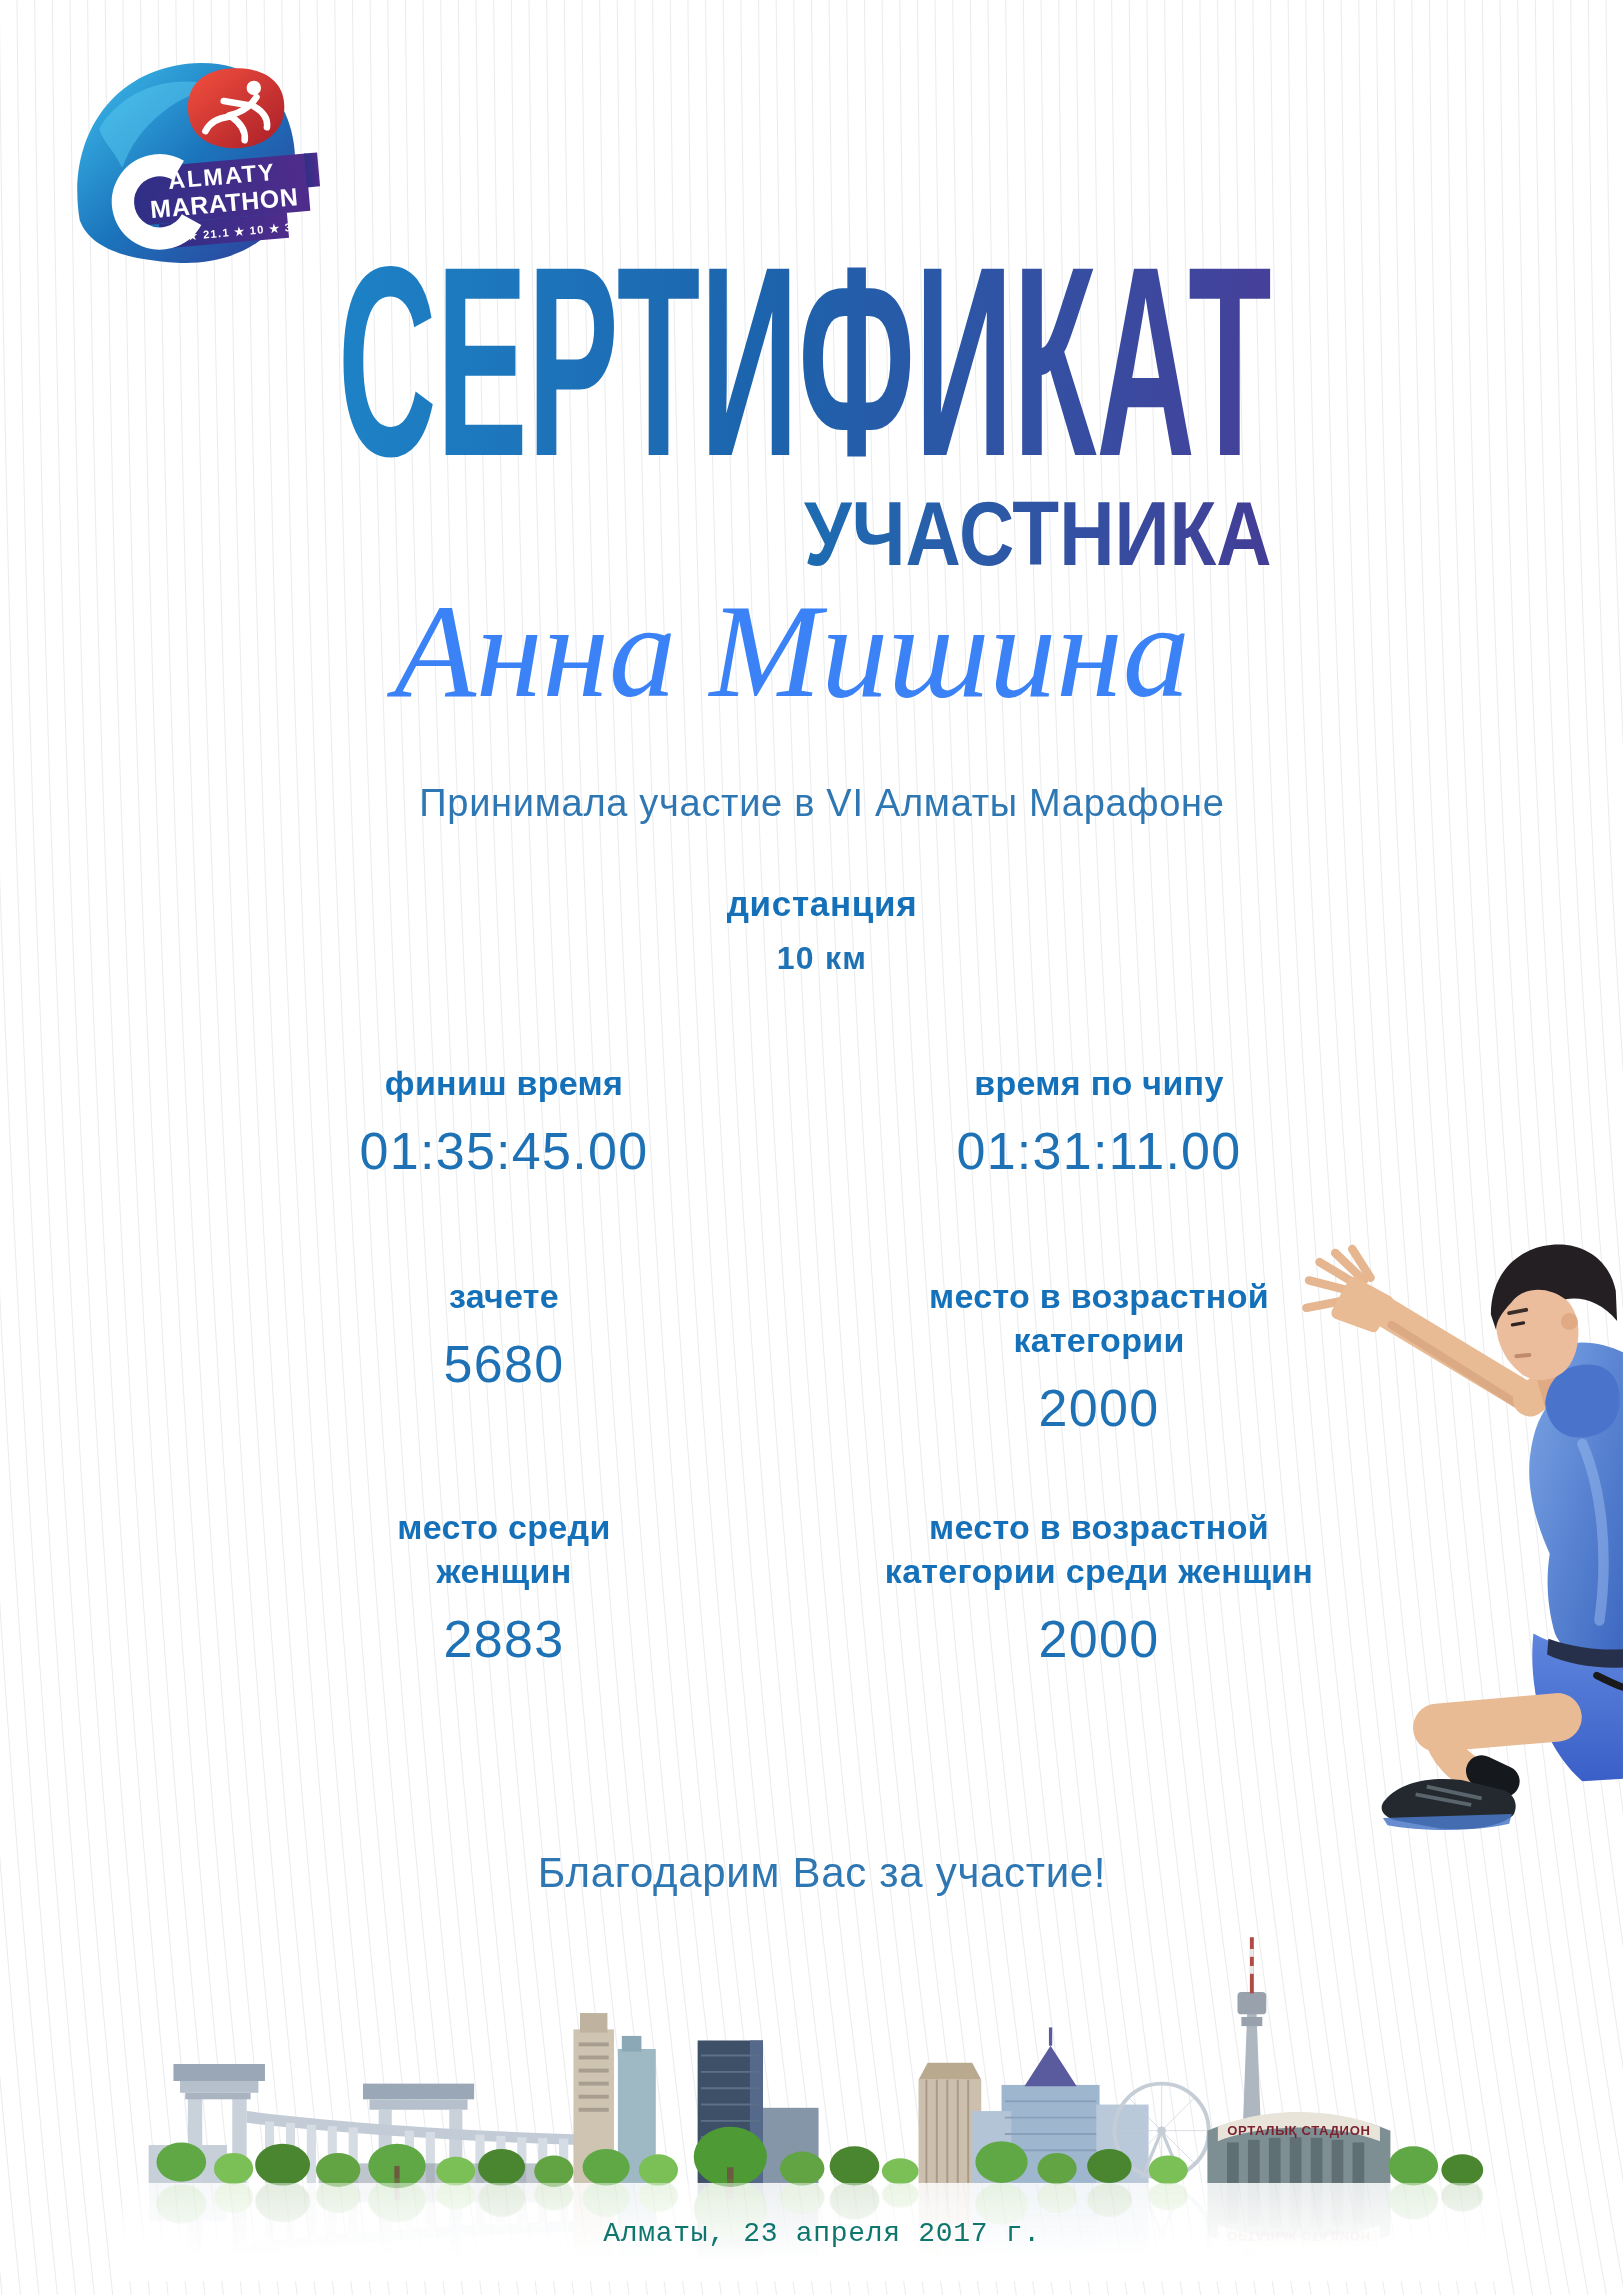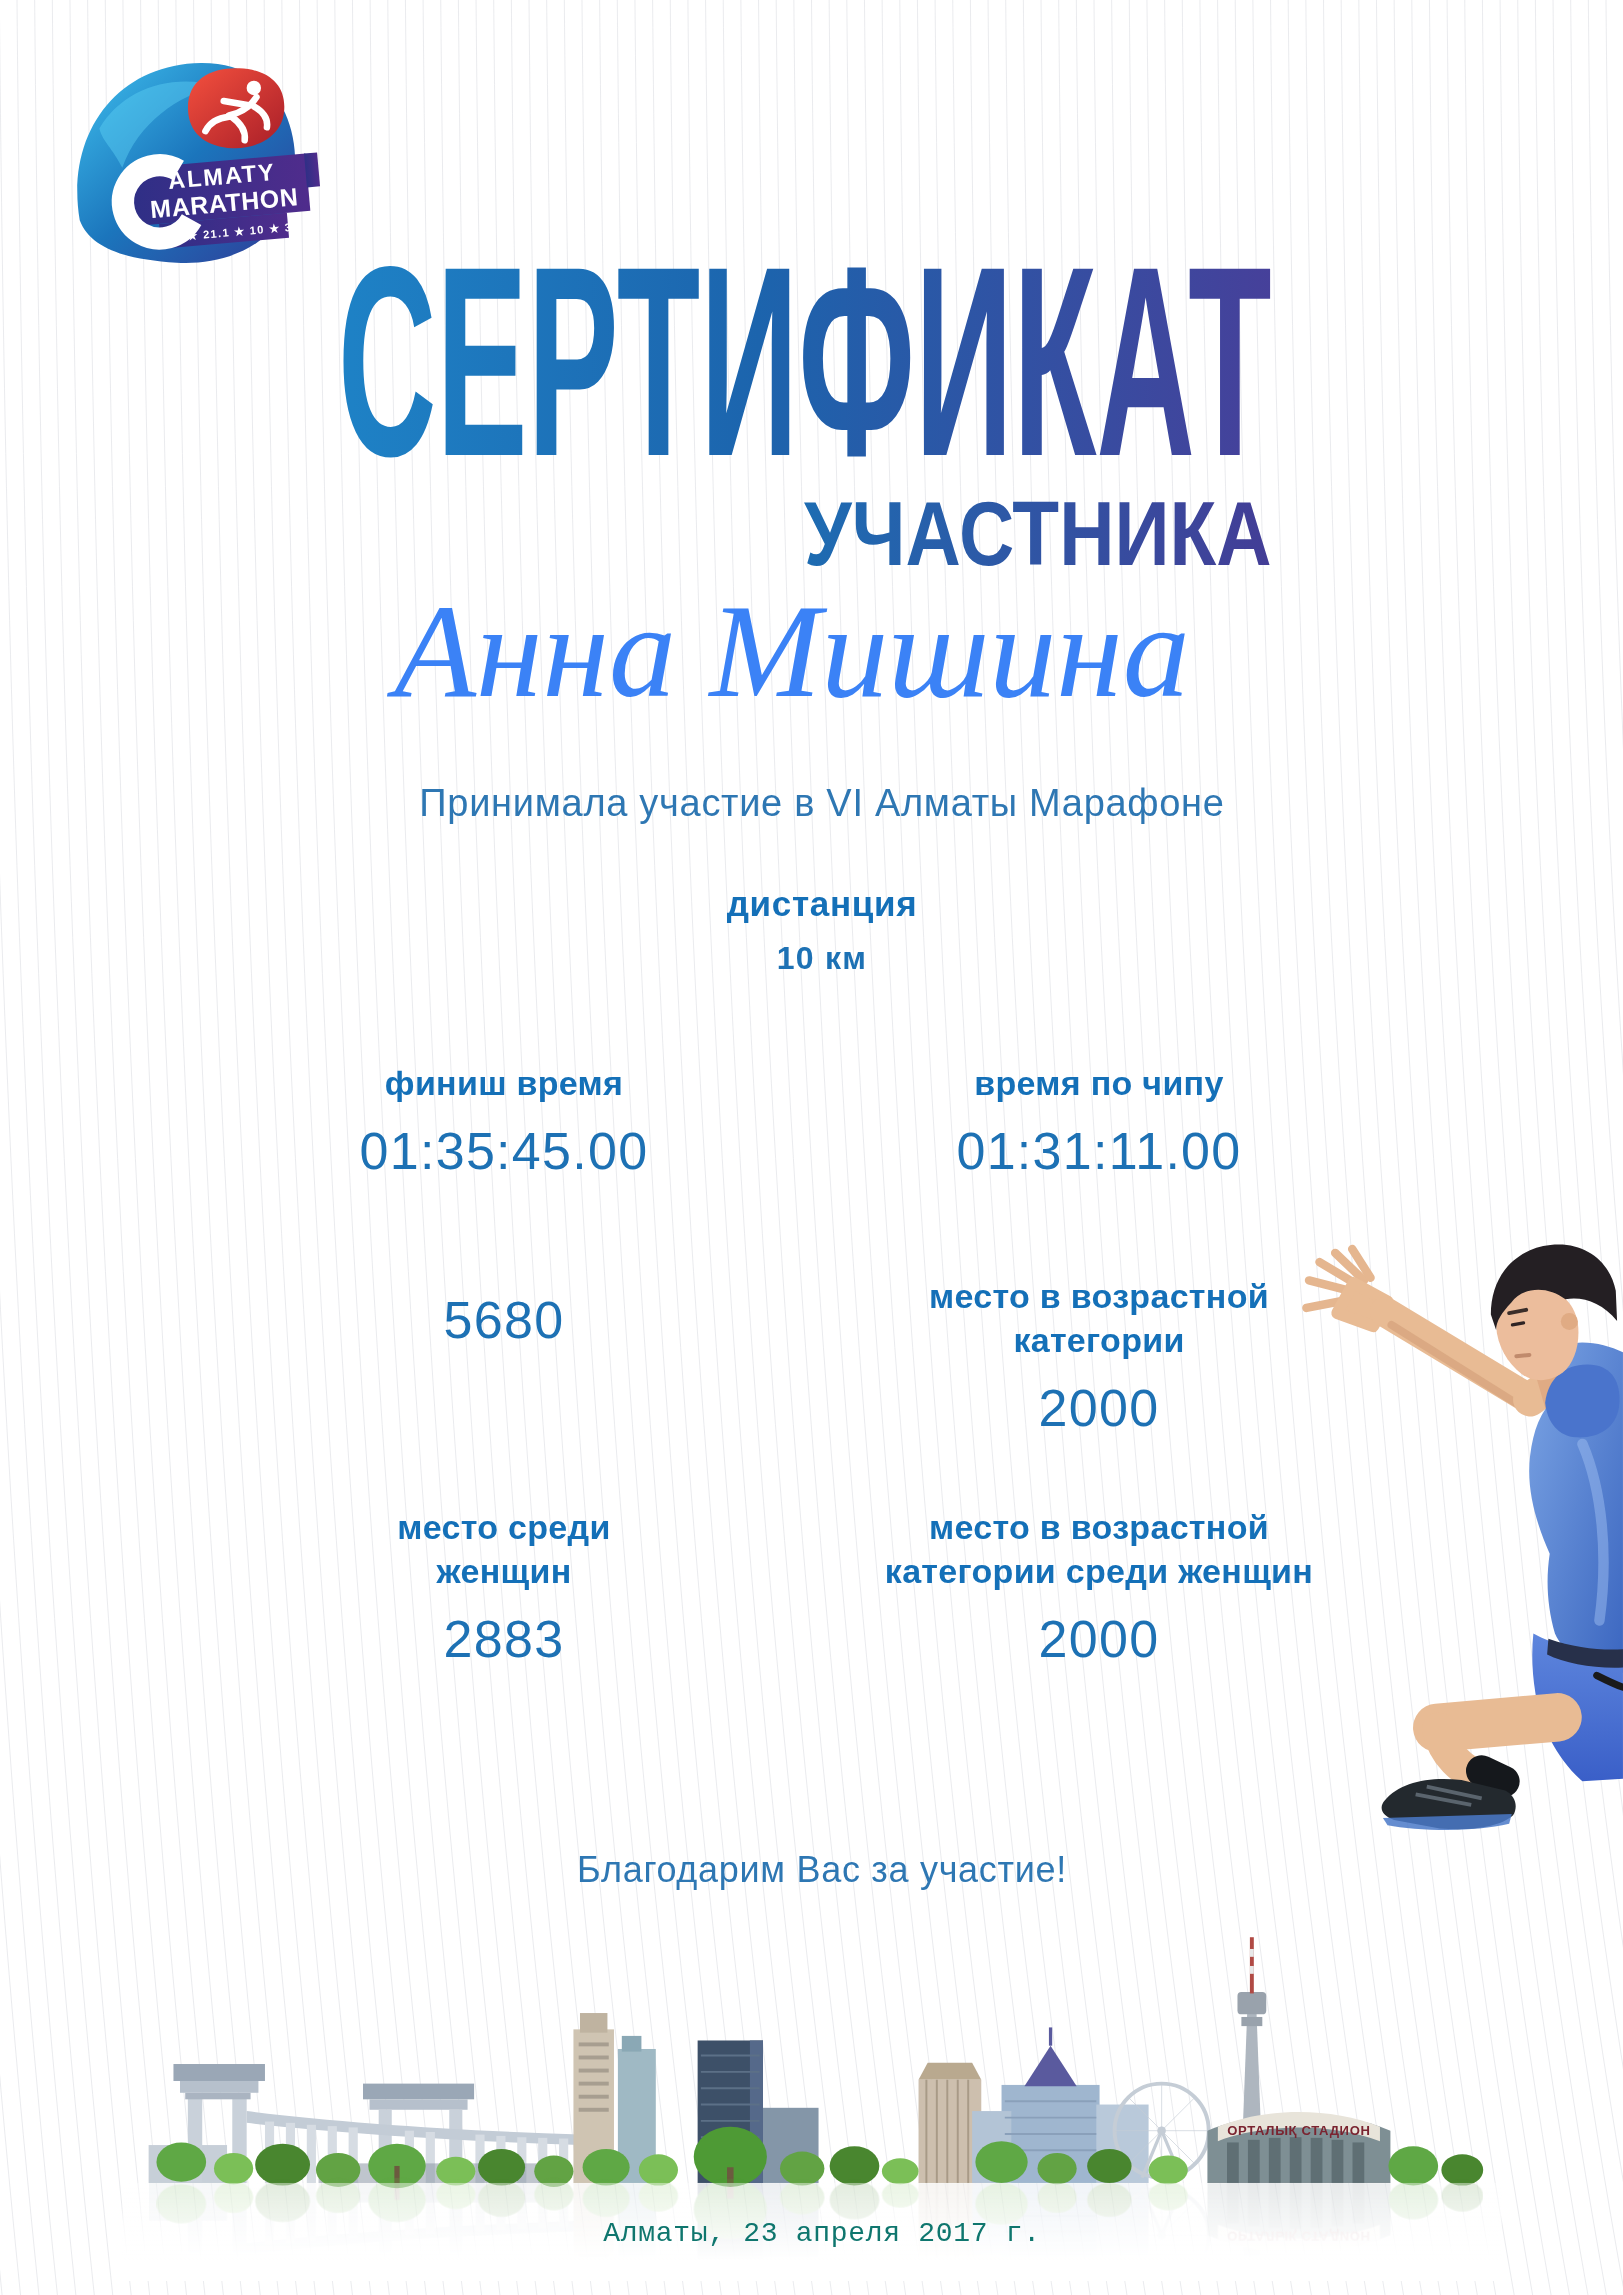--- a/index.html
+++ b/index.html
@@ -36,21 +36,21 @@
   }
   .stat .value{
     margin-top:15.7px;font-size:52px;line-height:60px;color:#1d71b4;
     font-weight:300;letter-spacing:1.3px;
   }
   .col-left{left:275px;}
   .col-right{left:870px;}
   .row1{top:1061px;}
   .row2{top:1274px;}
   .row3{top:1505px;}
-  #thanks-text{top:1849px;font-size:36px;letter-spacing:0.7px;color:#2e77b3;font-weight:300;}
+  #thanks-text{top:1849px;font-size:42px;letter-spacing:0.7px;color:#2e77b3;font-weight:300;}
   #footer-date{top:2218px;font-size:28px;letter-spacing:0.7px;color:#0f766e;font-weight:300;font-family:Liberation Mono, monospace;}
   #runner-svg{position:absolute;left:1275px;top:1215px;}
   #skyline-svg{position:absolute;left:122px;top:1915px;}
   #logo-svg{position:absolute;left:60px;top:50px;}
 </style>
 </head>
 <body>
 
 <svg id="bg-lines" viewBox="0 0 2482 3510" preserveAspectRatio="none">
     <path d="M -190,0 C -182,900 -156,2200 -25,3510" stroke="#d8dbe0" stroke-width="1.3" fill="none" opacity="0.65"></path>
@@ -234,20 +234,21 @@
   <div class="label">финиш время</div>
   <div class="value">01:35:45.00</div>
 </div>
 <div class="stat col-right row1">
   <div class="label">время по чипу</div>
   <div class="value">01:31:11.00</div>
 </div>
 
 <div class="stat col-left row2">
   <div class="label">
+    <div>зачете</div>
   </div>
   <div class="value">5680</div>
 </div>
 <div class="stat col-right row2">
   <div class="label">
     <div>место в возрастной</div>
     <div>категории</div>
   </div>
   <div class="value">2000</div>
 </div>

